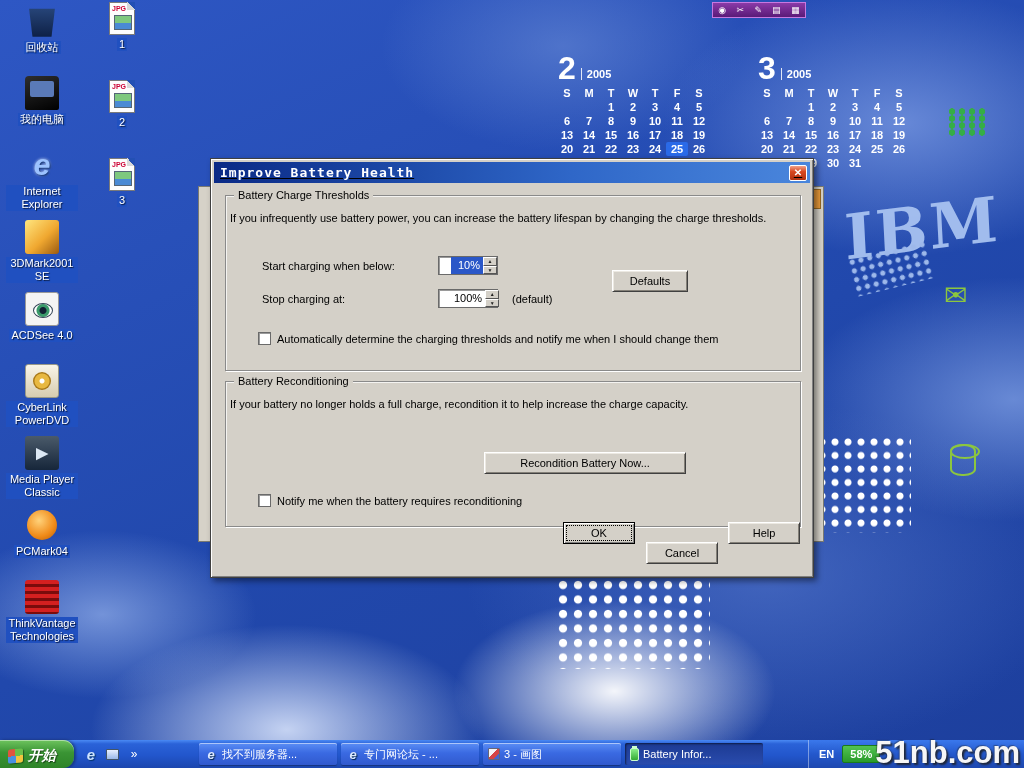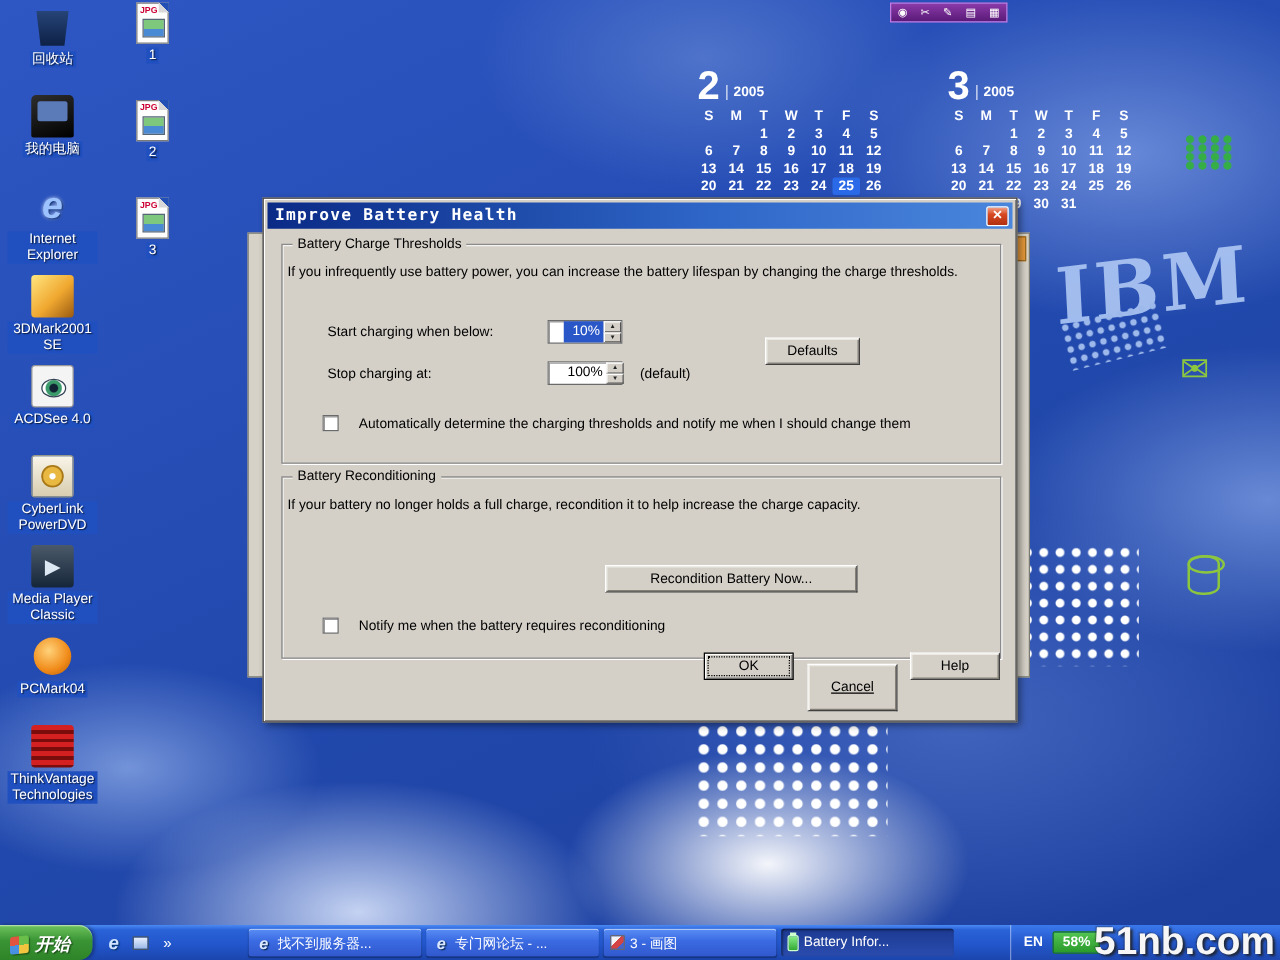--- a/index.html
+++ b/index.html
@@ -80,21 +80,21 @@
   .bg-window{position:absolute;left:198px;top:186px;width:626px;height:356px;background:#d6d2c8;border:1px solid #7a7a72;z-index:4;}
   .bg-tab{position:absolute;right:2px;top:2px;width:24px;height:20px;background:#e89a3a;border:1px solid #9a6a20;}
 
   
   .dialog{position:absolute;left:210px;top:158px;width:604px;height:420px;z-index:10;
     background:#d4d0c8;border:1px solid #404040;
     box-shadow:inset 1px 1px 0 #fff,inset -1px -1px 0 #808080,3px 3px 6px rgba(0,0,0,.45);
     font-size:11px;color:#000;}
   .titlebar{position:absolute;left:3px;top:3px;right:3px;height:21px;
     background:linear-gradient(90deg,#0a2a86,#2f67c8 60%,#4a86dc);
-    display:flex;align-items:center;padding:0 3px 0 6px;}
+    display:flex;align-items:center;padding:0 3px 0 6px;text-decoration:underline;}
   .title{color:#fff;font-family:"DejaVu Sans Mono",monospace;font-weight:bold;font-size:13px;letter-spacing:1px;flex:1;}
   .closebtn{width:18px;height:16px;flex:none;cursor:default;
     background:linear-gradient(#f0a088,#d84820 40%,#b03010);
     border:1px solid #fff;border-radius:2px;color:#fff;font-size:10px;font-weight:bold;
     display:flex;align-items:center;justify-content:center;line-height:1;}
   .group{position:absolute;border:1px solid #8a8a8a;box-shadow:1px 1px 0 #fff,inset 1px 1px 0 rgba(255,255,255,.75);}
   .legend{position:absolute;top:-7px;left:8px;background:#d4d0c8;padding:0 4px;line-height:13px;}
   .g1{left:14px;top:36px;width:576px;height:176px;}
   .g2{left:14px;top:222px;width:576px;height:146px;}
   .desc{position:absolute;left:4px;top:16px;right:8px;line-height:13px;white-space:nowrap;overflow:hidden;}
@@ -108,27 +108,27 @@
   .val.sel{background:#2a57c8;color:#fff;}
   .spinner{display:flex;flex-direction:column;width:14px;flex:none;}
   .sb{flex:1;background:#d4d0c8;border:1px solid;border-color:#fff #555 #555 #fff;
     font-size:5px;text-align:center;color:#222;line-height:7px;overflow:hidden;cursor:default;}
   .default-note{position:absolute;left:286px;top:97px;}
   .btn{background:#d4d0c8;border:1px solid;border-color:#fff #404040 #404040 #fff;
     box-shadow:inset 1px 1px 0 #ece9e2,inset -1px -1px 0 #848078;
     font-size:11px;font-family:"Liberation Sans",sans-serif;color:#000;cursor:default;}
   .defaults{position:absolute;left:386px;top:74px;width:76px;height:22px;}
   .recondition{position:absolute;left:258px;top:70px;width:202px;height:22px;}
-  .chk{position:absolute;display:flex;align-items:center;gap:16px;}
+  .chk{position:absolute;display:flex;align-items:center;gap:6px;}
   .chk1{left:32px;top:136px;}
   .chk2{left:32px;top:112px;}
   .box{width:13px;height:13px;flex:none;background:#fff;border:1px solid #6a6a6a;box-shadow:inset 1px 1px 0 #9a9a9a;cursor:default;}
   .ok{position:absolute;left:352px;top:363px;width:72px;height:22px;border:1px solid #000;
     box-shadow:inset 1px 1px 0 #fff,inset -1px -1px 0 #808080;outline:1px dotted #000;outline-offset:-4px;}
-  .cancel{position:absolute;left:435px;top:372px;width:72px;height:38px;text-decoration:underline;}
+  .cancel{position:absolute;left:435px;top:383px;width:72px;height:22px;}
   .help{position:absolute;left:517px;top:363px;width:72px;height:22px;}
 
   
   .taskbar{position:absolute;left:0;bottom:0;width:1024px;height:28px;z-index:20;
     background:linear-gradient(#4a8af4 0%,#2a62d8 14%,#2256cc 55%,#1c46ae 100%);
     display:flex;align-items:center;}
   .start{height:28px;flex:none;display:flex;align-items:center;gap:5px;padding:3px 18px 0 8px;
     background:linear-gradient(#6ec45e,#3a9434 45%,#2e8428);border-radius:0 11px 11px 0;
     box-shadow:inset 0 1px 0 rgba(255,255,255,.45),2px 0 3px rgba(0,0,0,.35);
     color:#fff;font-weight:bold;font-size:14px;font-style:italic;text-shadow:1px 1px 1px rgba(0,0,0,.5);cursor:default;}

